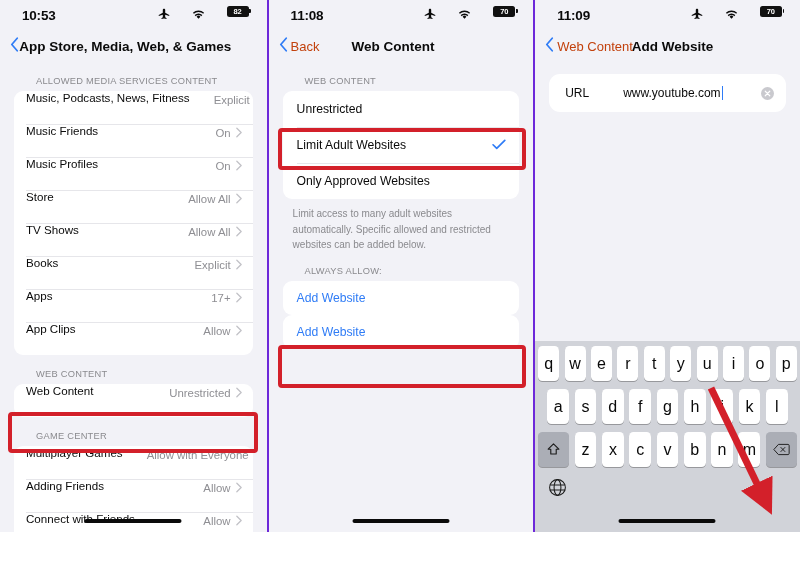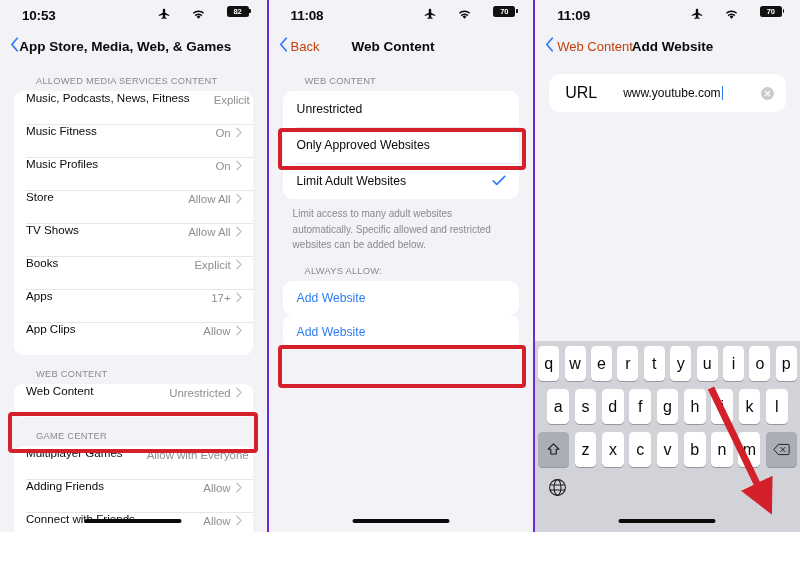--- a/index.html
+++ b/index.html
@@ -199,21 +199,21 @@
   
   .urlfield {
     background: #ffffff;
     border-radius: 11px;
     margin: 12px 14px 0 14px;
     height: 38px;
     display: flex;
     align-items: center;
     padding: 0 12px 0 16px;
   }
-  .url-label { font-size: 16px; color: #0a0a0a; width: 58px; }
+  .url-label { font-size: 12px; color: #0a0a0a; width: 58px; }
   .url-wrap { flex: 1; display: flex; align-items: center; }
   .url-value { font-size: 12px; color: #0a0a0a; }
   .caret {
     display: inline-block;
     width: 1.4px; height: 14px;
     background: #2f7cf6;
     margin-left: 1px;
   }
   .clear-btn {
     width: 13px; height: 13px;
@@ -331,21 +331,21 @@
       <div class="row">
         <span class="row-label">Music, Podcasts, News, Fitness</span>
         <span class="row-right">
           <span class="row-value">Explicit</span>
           <span class="chev-right"><svg width="6" height="11" viewBox="0 0 7 12">
                 <path d="M1 1l5 5-5 5" stroke="#c2c2c7" stroke-width="1.5" fill="none" stroke-linecap="round" stroke-linejoin="round"></path>
               </svg></span>
         </span>
       </div>
       <div class="row">
-        <span class="row-label">Music Fitness</span>
+        <span class="row-label">Music Friends</span>
         <span class="row-right">
           <span class="row-value">On</span>
           <span class="chev-right"><svg width="6" height="11" viewBox="0 0 7 12">
                 <path d="M1 1l5 5-5 5" stroke="#c2c2c7" stroke-width="1.5" fill="none" stroke-linecap="round" stroke-linejoin="round"></path>
               </svg></span>
         </span>
       </div>
       <div class="row">
         <span class="row-label">Music Profiles</span>
         <span class="row-right">
@@ -482,29 +482,29 @@
       </div>
       <div class="nav-title">Web Content</div>
     </div>
 
     <div class="group-header">WEB CONTENT</div>
     <div class="card">
       <div class="plain-row">
         <span class="plain-label">Unrestricted</span>
       </div>
       <div class="plain-row">
-        <span class="plain-label">Only Approved Websites</span>
-      </div>
-      <div class="plain-row">
         <span class="plain-label">Limit Adult Websites</span>
         <span class="check">
           <svg width="14" height="11" viewBox="0 0 16 12">
               <path d="M1.2 6.3 5.4 10.5 14.6 1.3" stroke="#2f7cf6" stroke-width="1.9" fill="none" stroke-linecap="round" stroke-linejoin="round"></path>
             </svg>
         </span>
+      </div>
+      <div class="plain-row">
+        <span class="plain-label">Only Approved Websites</span>
       </div>
     </div>
 
     <div class="footnote">Limit access to many adult websites automatically. Specific allowed and restricted websites can be added below.</div>
 
     <div class="group-header" style="padding-top:13px;">ALWAYS ALLOW:</div>
     <div class="card">
       <div class="link-row">Add Website</div>
     </div>
 

